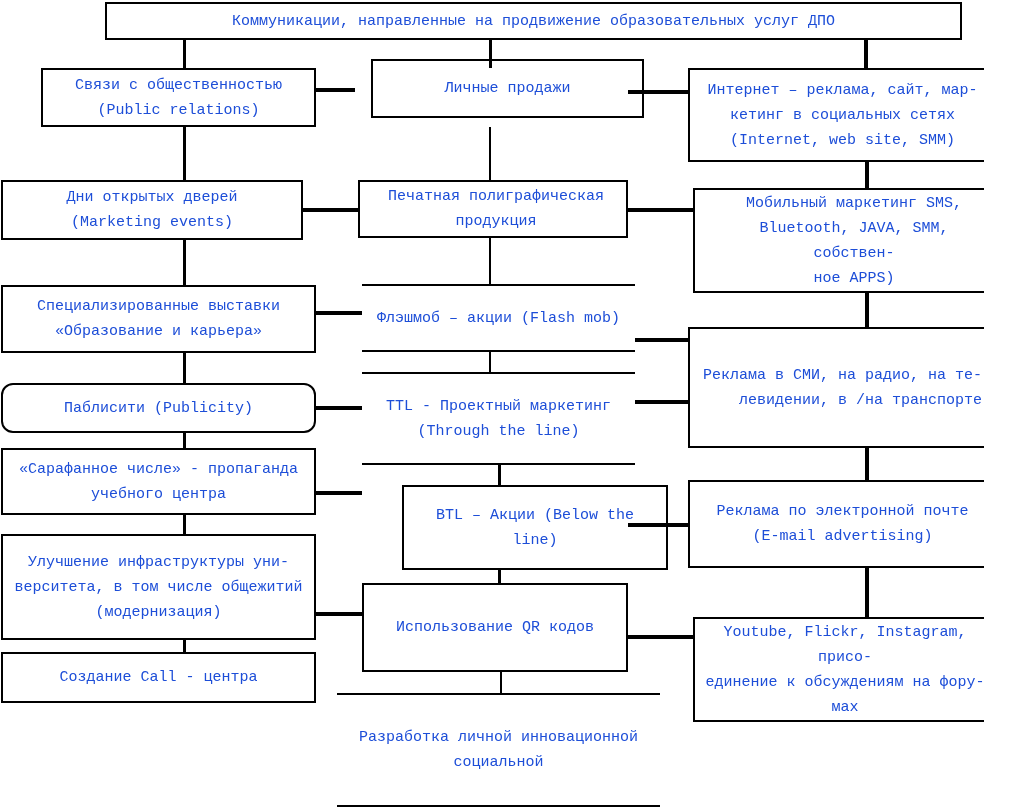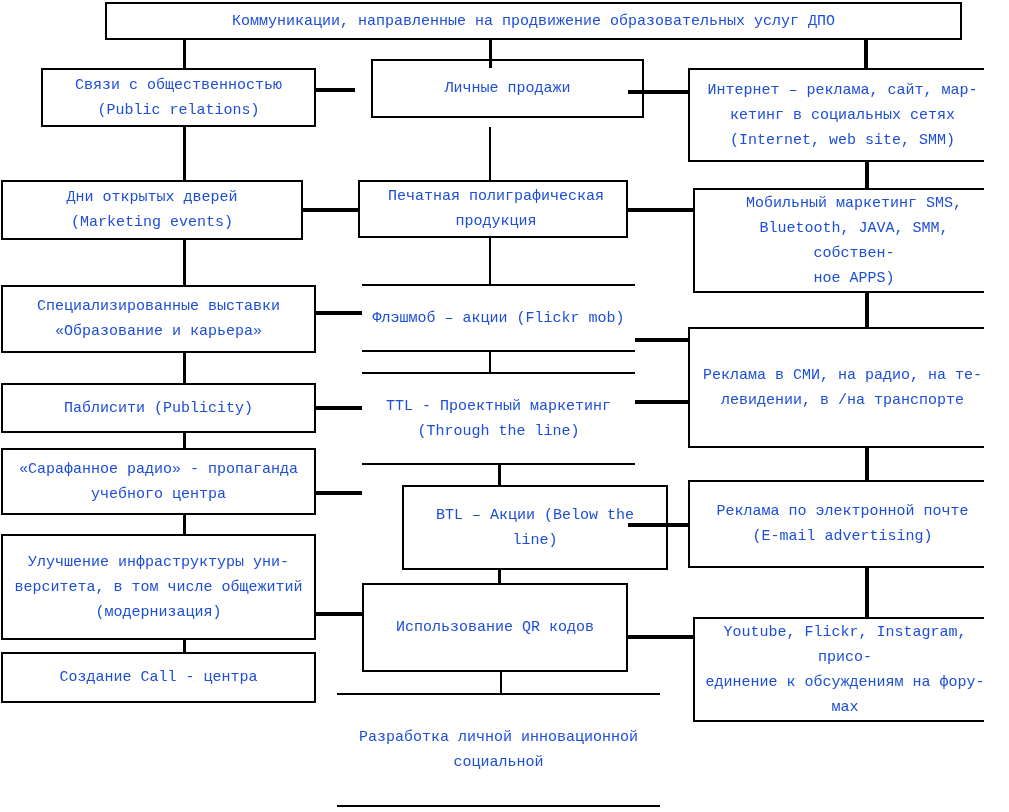--- a/index.html
+++ b/index.html
@@ -57,46 +57,46 @@
 <div id="canvas">
 
   <div class="box title-box" style="left:105px; top:2px; width:857px; height:38px;">Коммуникации, направленные на продвижение образовательных услуг ДПО</div>
 
   <div class="box" style="left:41px; top:68px; width:275px; height:59px;">Связи с общественностью
 (Public relations)</div>
   <div class="box" style="left:1px; top:180px; width:302px; height:60px;">Дни открытых дверей
 (Marketing events)</div>
   <div class="box" style="left:1px; top:285px; width:315px; height:68px;">Специализированные выставки
 «Образование и карьера»</div>
-  <div class="box" style="left:1px; top:383px; width:315px; height:50px;">Паблисити (Publicity)</div>
-  <div class="box" style="left:1px; top:448px; width:315px; height:67px;">«Сарафанное радио» - пропаганда
+  <div class="box" style="left:1px; top:383px; width:315px; height:50px;border-radius:12px;">Паблисити (Publicity)</div>
+  <div class="box" style="left:1px; top:448px; width:315px; height:67px;">«Сарафанное числе» - пропаганда
 учебного центра</div>
   <div class="box" style="left:1px; top:534px; width:315px; height:106px;">Улучшение инфраструктуры уни-
 верситета, в том числе общежитий
 (модернизация)</div>
   <div class="box" style="left:1px; top:652px; width:315px; height:51px;">Создание Call - центра</div>
 
   <div class="box" style="left:355px; top:59px; width:273px; height:59px;margin-left:16px;">Личные продажи</div>
   <div class="box" style="left:358px; top:180px; width:270px; height:58px;padding-left:12px;">Печатная полиграфическая
 продукция</div>
-  <div class="box open-box" style="left:362px; top:284px; width:273px; height:68px;">Флэшмоб – акции (Flickr mob)</div>
+  <div class="box open-box" style="left:362px; top:284px; width:273px; height:68px;">Флэшмоб – акции (Flash mob)</div>
   <div class="box open-box" style="left:362px; top:372px; width:273px; height:93px;">TTL - Проектный маркетинг
 (Through the line)</div>
   <div class="box" style="left:362px; top:485px; width:266px; height:85px;margin-left:40px;">BTL – Акции (Below the line)</div>
   <div class="box" style="left:362px; top:583px; width:266px; height:89px;">Использование QR кодов</div>
   <div class="box open-box" style="left:337px; top:693px; width:323px; height:114px;">Разработка личной инновационной
 социальной</div>
 
   <div class="box" style="left:688px; top:68px; width:309px; height:94px;">Интернет – реклама, сайт, мар-
 кетинг в социальных сетях
 (Internet, web site, SMM)</div>
   <div class="box" style="left:693px; top:188px; width:304px; height:105px;padding-left:24px;">Мобильный маркетинг SMS,
 Bluetooth, JAVA, SMM, собствен-
 ное APPS)</div>
-  <div class="box" style="left:688px; top:327px; width:309px; height:121px;">Реклама в СМИ, на радио, на те-
+  <div class="box" style="left:688px; top:327px; width:309px; height:121px;text-align:right;">Реклама в СМИ, на радио, на те-
 левидении, в /на транспорте</div>
   <div class="box" style="left:688px; top:480px; width:309px; height:88px;text-align:center;">Реклама по электронной почте
 (E-mail advertising)</div>
   <div class="box" style="left:693px; top:617px; width:304px; height:105px;">Youtube, Flickr, Instagram, присо-
 единение к обсуждениям на фору-
 мах</div>
 
   <div class="vline" style="left:183px; top:40px;  height:28px;"></div>
   <div class="vline" style="left:183px; top:127px; height:53px;"></div>
   <div class="vline" style="left:183px; top:240px; height:45px;"></div>

